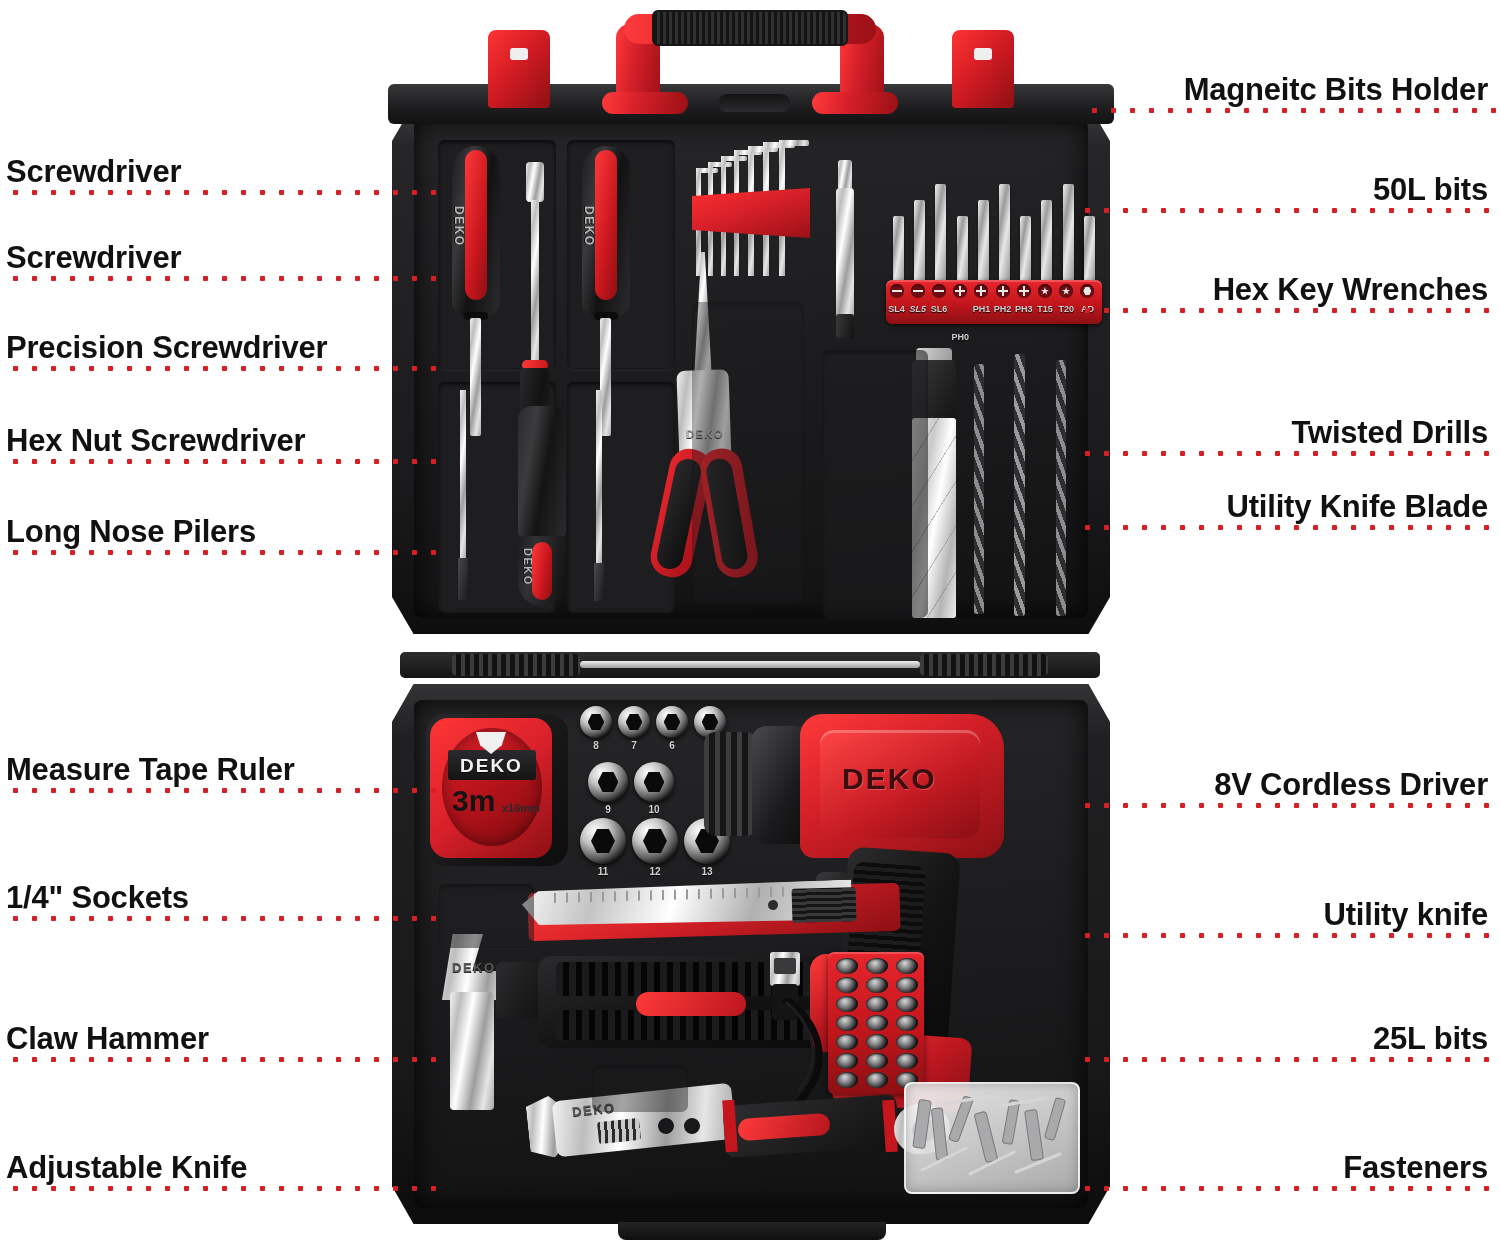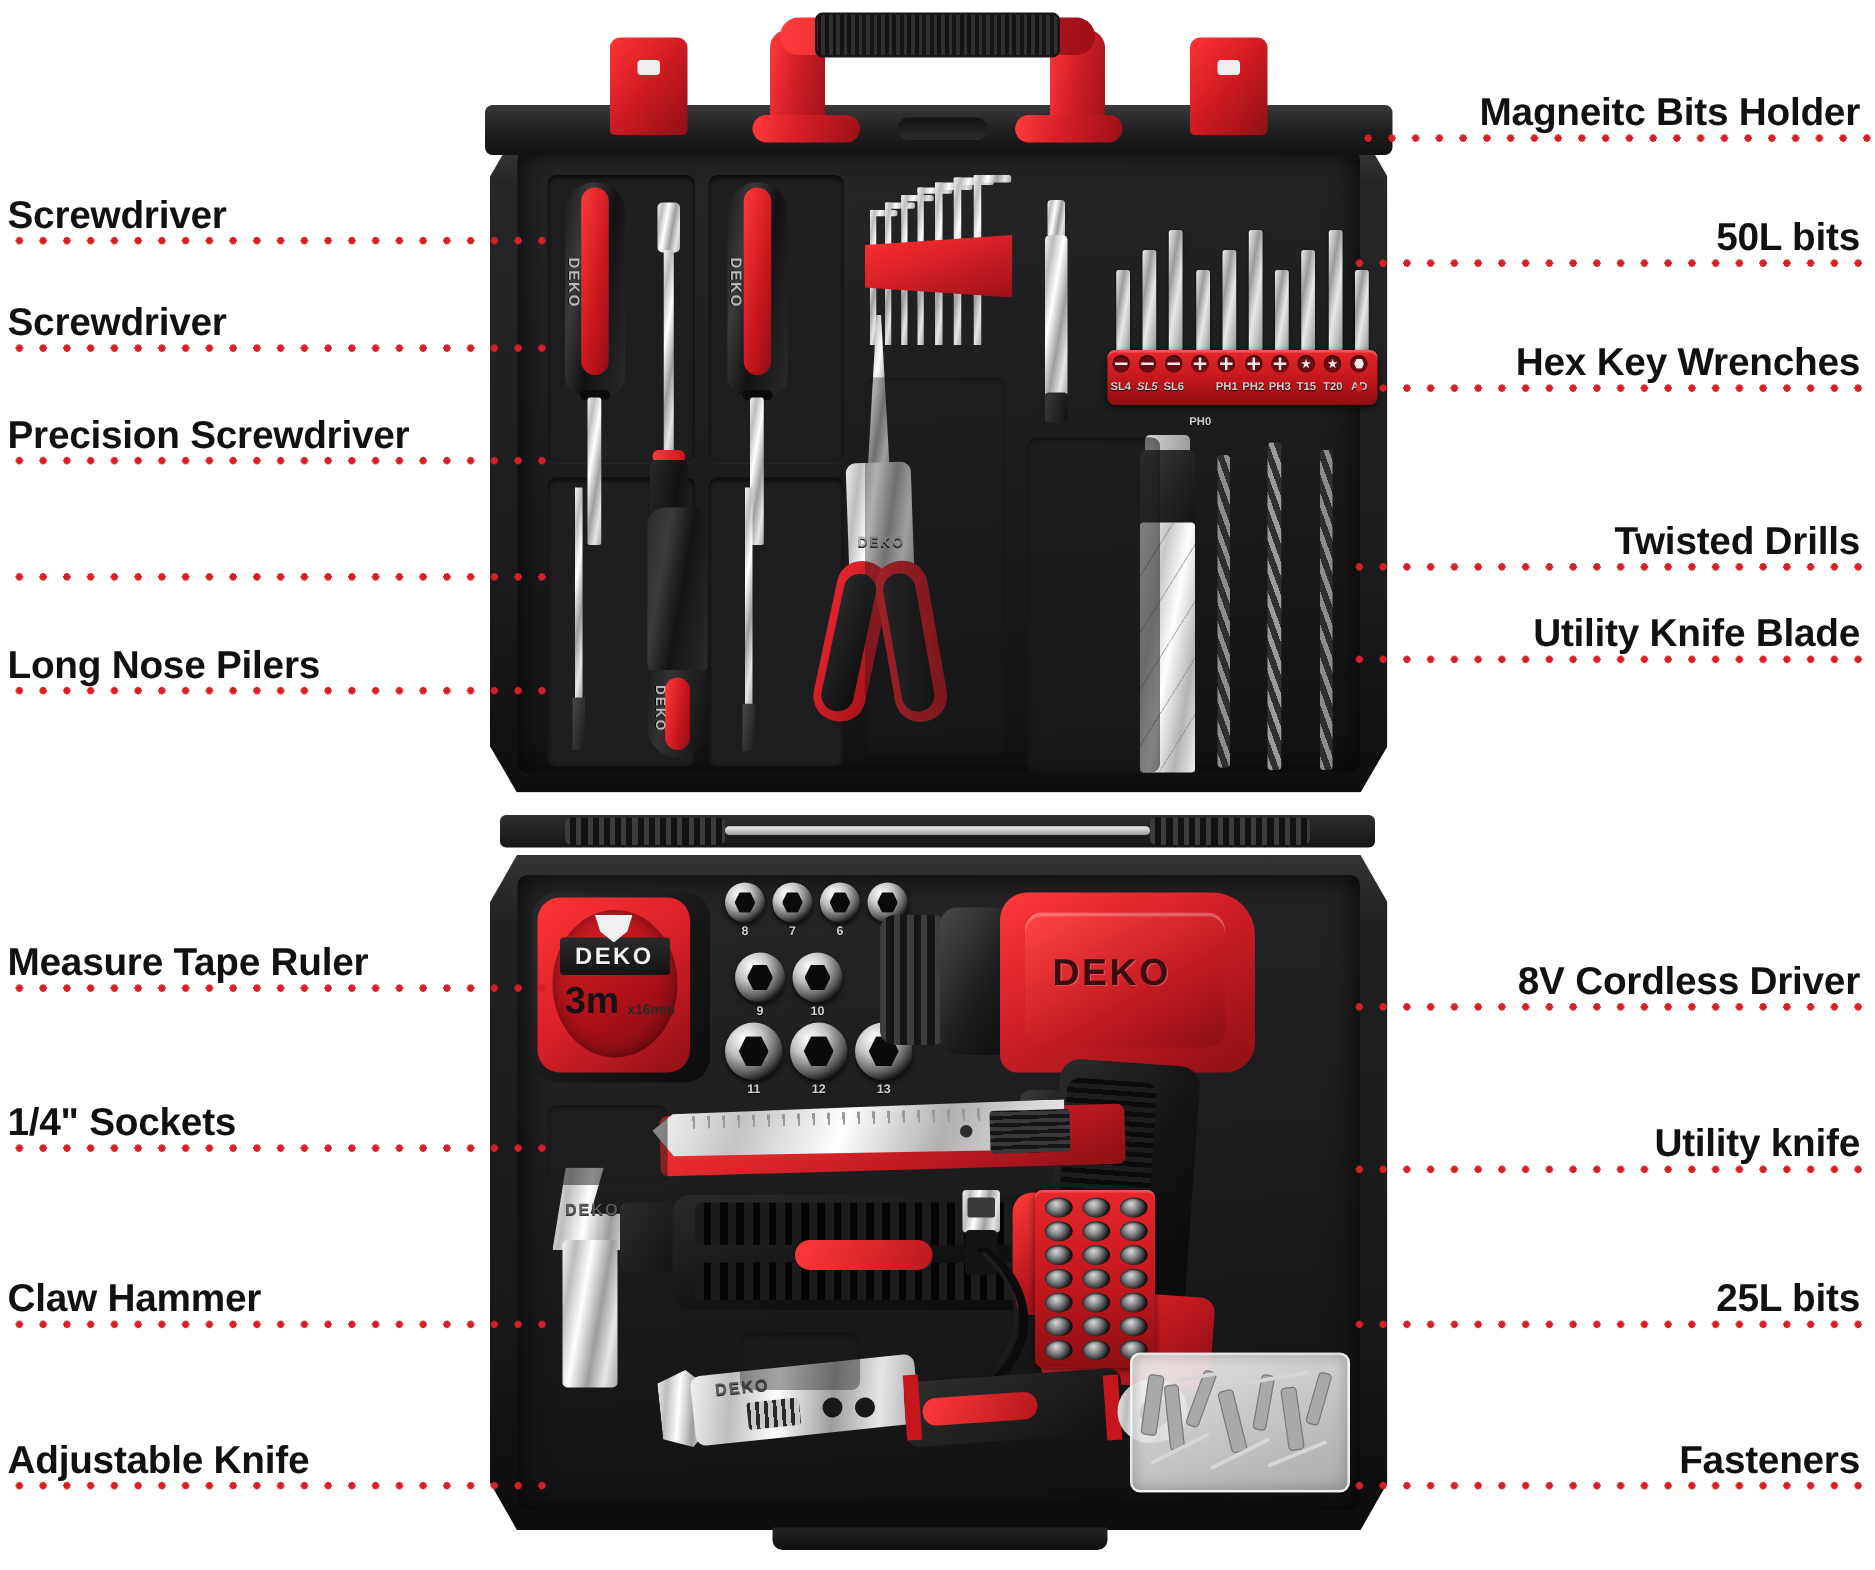--- a/index.html
+++ b/index.html
@@ -515,20 +515,21 @@
       </div>
       <div class="callout left" style="left: 0px; top: 237px; width: 400px; height: 46px;">
         <div class="lbl">Screwdriver</div>
         <div class="leader" style="left: 6px; width: 440px;"></div>
       </div>
       <div class="callout left" style="left: 0px; top: 327px; width: 400px; height: 46px;">
         <div class="lbl">Precision Screwdriver</div>
         <div class="leader" style="left: 6px; width: 440px;"></div>
       </div>
       <div class="callout left" style="left: 0px; top: 420px; width: 400px; height: 46px;">
+        <div class="lbl">Hex Nut Screwdriver</div>
         <div class="leader" style="left: 6px; width: 440px;"></div>
       </div>
       <div class="callout left" style="left: 0px; top: 511px; width: 400px; height: 46px; padding-left: 34px;">
         <div class="lbl">Long Nose Pilers</div>
         <div class="leader" style="left: 6px; width: 440px;"></div>
       </div>
       <div class="callout left" style="left: 0px; top: 749px; width: 400px; height: 46px;">
         <div class="lbl">Measure Tape Ruler</div>
         <div class="leader" style="left: 6px; width: 440px;"></div>
       </div>

